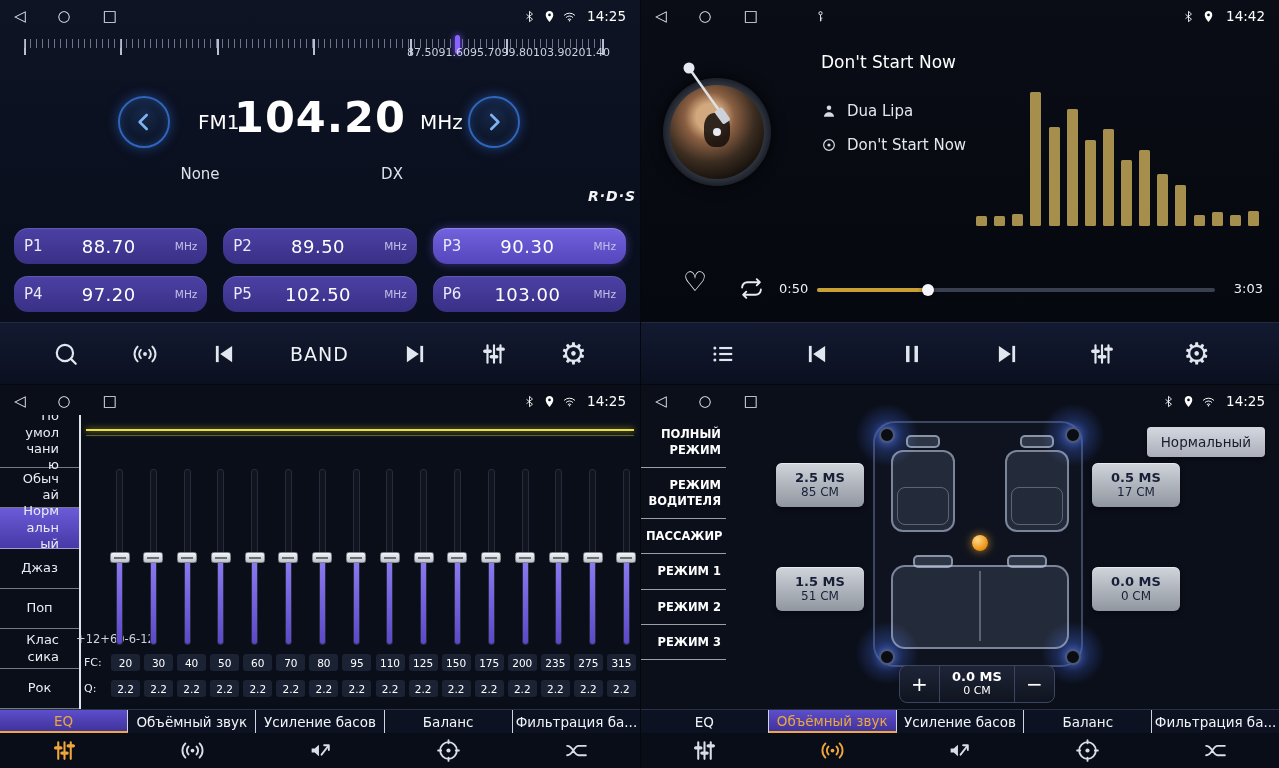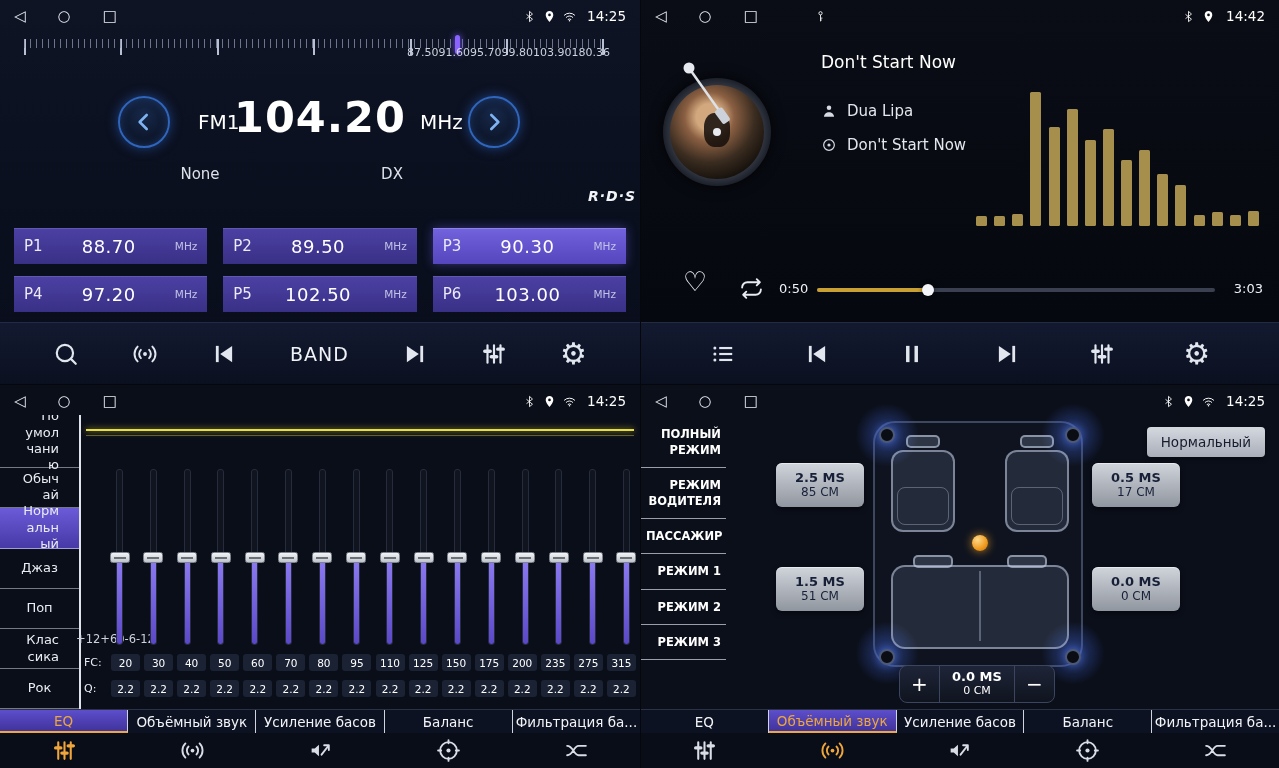--- a/index.html
+++ b/index.html
@@ -29,21 +29,21 @@
 .round-btn{position:absolute;top:96px;width:52px;height:52px;border-radius:50%;border:2px solid #2f66bc;background:radial-gradient(circle at 50% 35%,#16284a,#0c1426 72%);box-shadow:0 0 12px rgba(45,105,215,.55),inset 0 0 8px rgba(60,120,230,.35);color:#7fb2f0;display:flex;align-items:center;justify-content:center;cursor:pointer}
 .round-btn svg{width:26px;height:26px}
 .seek-down{left:118px}.seek-up{left:468px}
 .band-label{position:absolute;left:198px;top:110px;font-size:20px;color:#fff}
 .current-frequency{position:absolute;left:225px;top:92px;width:190px;text-align:center;font-size:43px;font-weight:bold;color:#fff;letter-spacing:1px}
 .frequency-unit{position:absolute;left:420px;top:110px;font-size:20px;color:#fff}
 .sub-none{position:absolute;left:168px;top:165px;width:64px;text-align:center;font-size:15px;color:#dde1ea}
 .sub-dx{position:absolute;left:368px;top:165px;width:48px;text-align:center;font-size:15px;color:#dde1ea}
 .rds-badge{position:absolute;left:588px;top:188px;font-size:14px;font-weight:bold;font-style:italic;color:#f2f4f8;letter-spacing:1px}
 .preset-grid{position:absolute;left:14px;right:14px;top:228px;display:grid;grid-template-columns:repeat(3,1fr);gap:12px 16px}
-.preset{height:36px;border-radius:0;display:flex;align-items:center;padding:0 10px;background:linear-gradient(180deg,#4c41a4,#393086);box-shadow:inset 0 1px 0 rgba(255,255,255,.12);cursor:pointer}
+.preset{height:36px;border-radius:14px;display:flex;align-items:center;padding:0 10px;background:linear-gradient(180deg,#4c41a4,#393086);box-shadow:inset 0 1px 0 rgba(255,255,255,.12);cursor:pointer}
 .preset.active{background:linear-gradient(180deg,#7263de,#5546bd);box-shadow:0 0 10px rgba(110,95,230,.45),inset 0 1px 0 rgba(255,255,255,.2)}
 .p-label{font-size:15px;color:#eceaf8}
 .p-freq{flex:1;text-align:center;font-size:18px;color:#fff;letter-spacing:.5px}
 .p-unit{font-size:10.5px;color:#c3c3e8}
 .toolbar{position:absolute;left:0;right:0;bottom:0;height:62px;background:linear-gradient(180deg,#131a30,#0b1020);border-top:1px solid #222a44;display:flex;align-items:center;justify-content:space-evenly;color:#e2e6ee}
 .toolbar svg{width:26px;height:26px;display:block;cursor:pointer}
 .band-btn{font-size:19px;letter-spacing:1px;color:#f0f2f7;cursor:pointer}
 .gear{font-size:30px;line-height:1;color:#e2e6ee;cursor:pointer}
 
 .album-wrap{position:absolute;left:18px;top:58px;width:122px;height:130px}
@@ -223,21 +223,21 @@
     </div>
     <div class="ruler">
       <div class="ticks"></div>
       <div class="tuning-indicator"></div>
       <div class="ruler-labels">
           <div class="ruler-label">87.50</div>
           <div class="ruler-label">91.60</div>
           <div class="ruler-label">95.70</div>
           <div class="ruler-label">99.80</div>
           <div class="ruler-label">103.90</div>
-          <div class="ruler-label">180.36</div>
+          <div class="ruler-label">201.40</div>
         </div>
     </div>
     <div class="round-btn seek-down">
         <svg viewBox="0 0 24 24">
           <use href="#i-chevL"></use>
         </svg>
       </div>
     <div class="band-label">FM1</div>
     <div class="current-frequency">104.20</div>
     <div class="frequency-unit">MHz</div>

